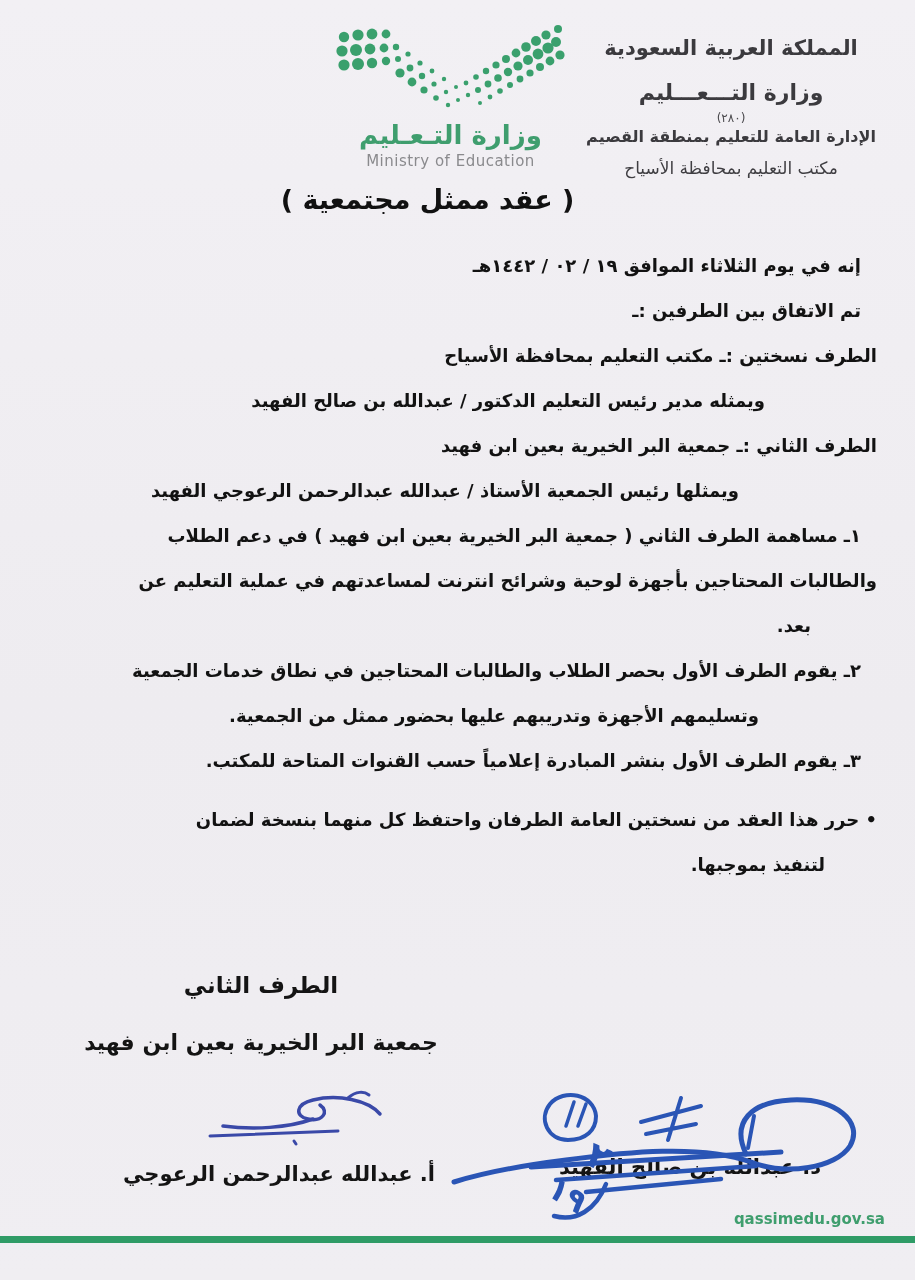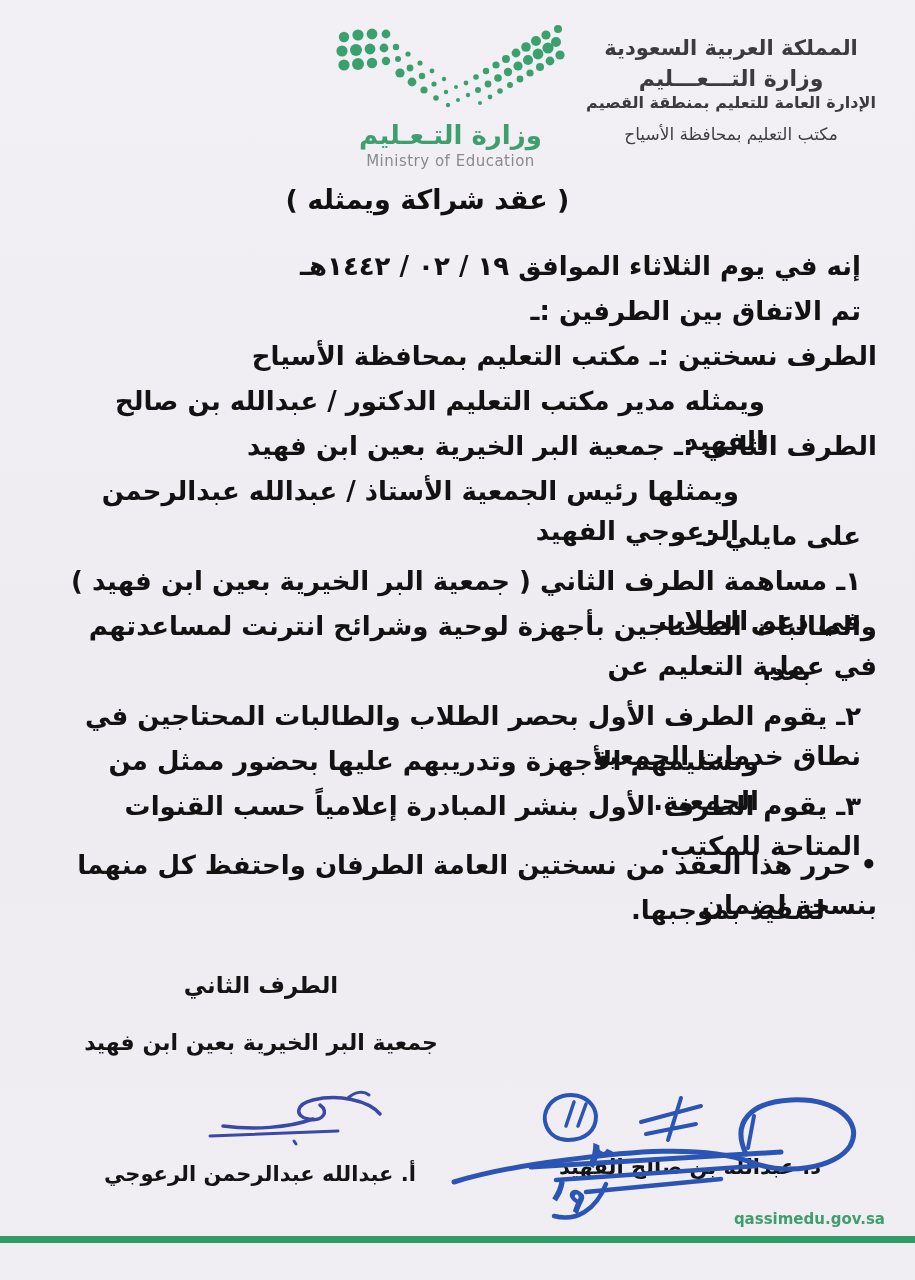--- a/index.html
+++ b/index.html
@@ -7,46 +7,46 @@
   .page{position:relative;width:915px;height:1280px;overflow:hidden;
         background:linear-gradient(180deg,#f2f0f4 0%,#eeecf0 55%,#f0eef2 100%);
         color:#141414;}
   
   .logo-block{position:absolute;top:21px;left:328px;width:245px;text-align:center;}
   .logo-dots{display:block;margin:0 auto;}
   .logo-ar{color:#3f9e6e;font-size:26px;font-weight:bold;margin-top:4px;letter-spacing:1px;}
   .logo-en{color:#8a8a8d;font-size:15px;margin-top:2px;letter-spacing:.5px;}
   .hdr-right{position:absolute;top:36px;right:8px;width:352px;text-align:center;color:#3b3a3e;}
   .hdr-country{font-size:21px;font-weight:bold;}
-  .hdr-ministry{font-size:22px;font-weight:bold;margin-top:6px;}
+  .hdr-ministry{font-size:22px;font-weight:bold;margin-top:20px;}
   .hdr-number{font-size:12px;margin-top:6px;color:#4a494d;}
   .hdr-admin{font-size:16px;font-weight:bold;margin-top:2px;}
   .hdr-office{font-size:17px;margin-top:12px;color:#3f3e42;}
   
   .doc-title{position:absolute;top:184px;left:0;right:60px;text-align:center;
              font-size:27px;font-weight:bold;color:#111;}
   
   .body-text{position:absolute;top:246px;right:38px;left:38px;direction:rtl;}
-  .doc-line{height:45px;line-height:40px;font-size:26px;font-weight:bold;text-align:right;color:#121212;}
+  .doc-line{height:45px;line-height:40px;font-size:18px;font-weight:bold;text-align:right;color:#121212;}
   .pr-s  {padding-right:16px;}
   .pr-m  {padding-right:66px;}
   .pr-rep1{padding-right:112px;}
   .pr-rep2{padding-right:138px;}
   .pr-c2 {padding-right:118px;}
   .pr-cl2{padding-right:52px;}
   .gap-top{margin-top:14px;}
   
   .sig-col{position:absolute;text-align:center;}
   .sig-col-right{top:972px;left:492px;width:388px;}
   .sig-col-left{top:972px;left:72px;width:378px;}
   .sig-heading{font-size:23px;font-weight:bold;}
   .sig-org{font-size:22px;font-weight:bold;margin-top:32px;}
   .sig-name{position:absolute;font-size:21px;font-weight:bold;z-index:2;}
   .sig-name-right{top:1155px;left:520px;width:340px;text-align:center;}
-  .sig-name-left{top:1162px;left:85px;width:350px;text-align:center;}
+  .sig-name-left{top:1162px;left:85px;width:350px;}
   .sig-svg{position:absolute;z-index:3;}
   .sig-svg-right{top:1064px;left:446px;}
   .sig-svg-left{top:1086px;left:198px;}
   .hand-mark{position:absolute;z-index:3;color:#2a55b5;font-weight:bold;font-family:"DejaVu Sans",sans-serif;}
   .hand-mark-1{top:1136px;left:588px;font-size:36px;transform:rotate(24deg);}
   .hand-mark-2{top:1176px;left:548px;font-size:32px;transform:rotate(32deg);}
   
   .footer-site{position:absolute;top:1210px;right:30px;font-size:15px;font-weight:bold;
                color:#3f9e6e;direction:ltr;}
   .footer-line{position:absolute;top:1236px;left:0;width:915px;height:7px;background:#2f9b66;}
@@ -126,34 +126,34 @@
           <circle cx="218" cy="40" r="4.4"></circle>
       </g>
     </svg>
     <div class="logo-ar">وزارة التـعـليم</div>
     <div class="logo-en">Ministry of Education</div>
   </div>
 
   <div class="hdr-right">
     <div class="hdr-country">المملكة العربية السعودية</div>
     <div class="hdr-ministry">وزارة التـــعـــليم</div>
+    <div class="hdr-number">(٢٨٠)</div>
     <div class="hdr-admin">الإدارة العامة للتعليم بمنطقة القصيم</div>
     <div class="hdr-office">مكتب التعليم بمحافظة الأسياح</div>
   </div>
 
-  <div class="doc-title">( عقد شراكة ويمثله )</div>
+  <div class="doc-title">( عقد ممثل مجتمعية )</div>
 
   <div class="body-text">
     <div class="doc-line pr-s">إنه في يوم الثلاثاء الموافق ١٩ / ٠٢ / ١٤٤٢هـ</div>
     <div class="doc-line pr-s">تم الاتفاق بين الطرفين :ـ</div>
     <div class="doc-line">الطرف نسختين :ـ مكتب التعليم بمحافظة الأسياح</div>
-    <div class="doc-line pr-rep1">ويمثله مدير مكتب التعليم الدكتور / عبدالله بن صالح الفهيد</div>
+    <div class="doc-line pr-rep1">ويمثله مدير رئيس التعليم الدكتور / عبدالله بن صالح الفهيد</div>
     <div class="doc-line">الطرف الثاني :ـ جمعية البر الخيرية بعين ابن فهيد</div>
     <div class="doc-line pr-rep2">ويمثلها رئيس الجمعية الأستاذ / عبدالله عبدالرحمن الرعوجي الفهيد</div>
-    <div class="doc-line pr-s">على مايلي :ـ</div>
     <div class="doc-line pr-s">١ـ مساهمة الطرف الثاني ( جمعية البر الخيرية بعين ابن فهيد ) في دعم الطلاب</div>
     <div class="doc-line">والطالبات المحتاجين بأجهزة لوحية وشرائح انترنت لمساعدتهم في عملية التعليم عن</div>
     <div class="doc-line pr-m">بعد.</div>
     <div class="doc-line pr-s">٢ـ يقوم الطرف الأول بحصر الطلاب والطالبات المحتاجين في نطاق خدمات الجمعية</div>
     <div class="doc-line pr-c2">وتسليمهم الأجهزة وتدريبهم عليها بحضور ممثل من الجمعية.</div>
     <div class="doc-line pr-s">٣ـ يقوم الطرف الأول بنشر المبادرة إعلامياً حسب القنوات المتاحة للمكتب.</div>
     <div class="doc-line gap-top">• حرر هذا العقد من نسختين العامة الطرفان واحتفظ كل منهما بنسخة لضمان</div>
     <div class="doc-line pr-cl2">لتنفيذ بموجبها.</div>
   </div>
 

